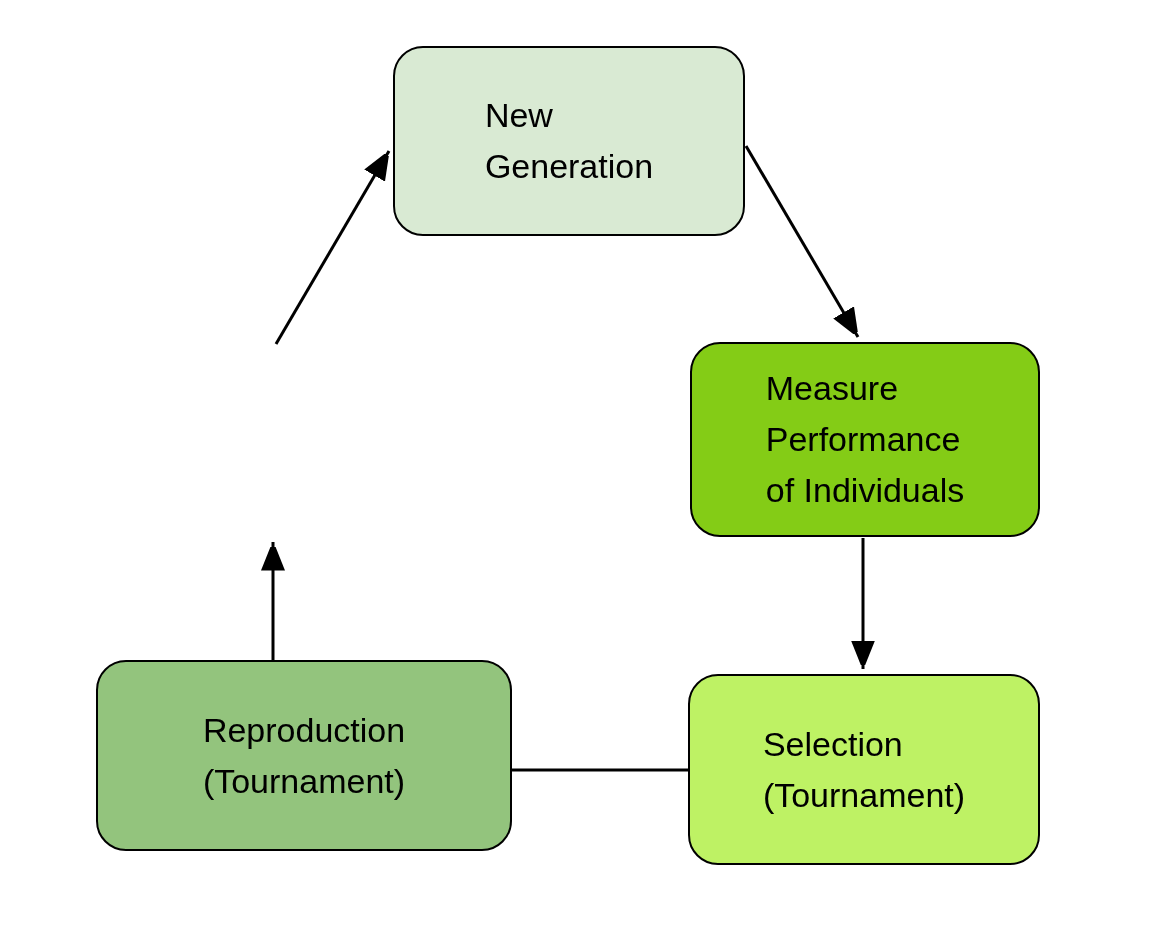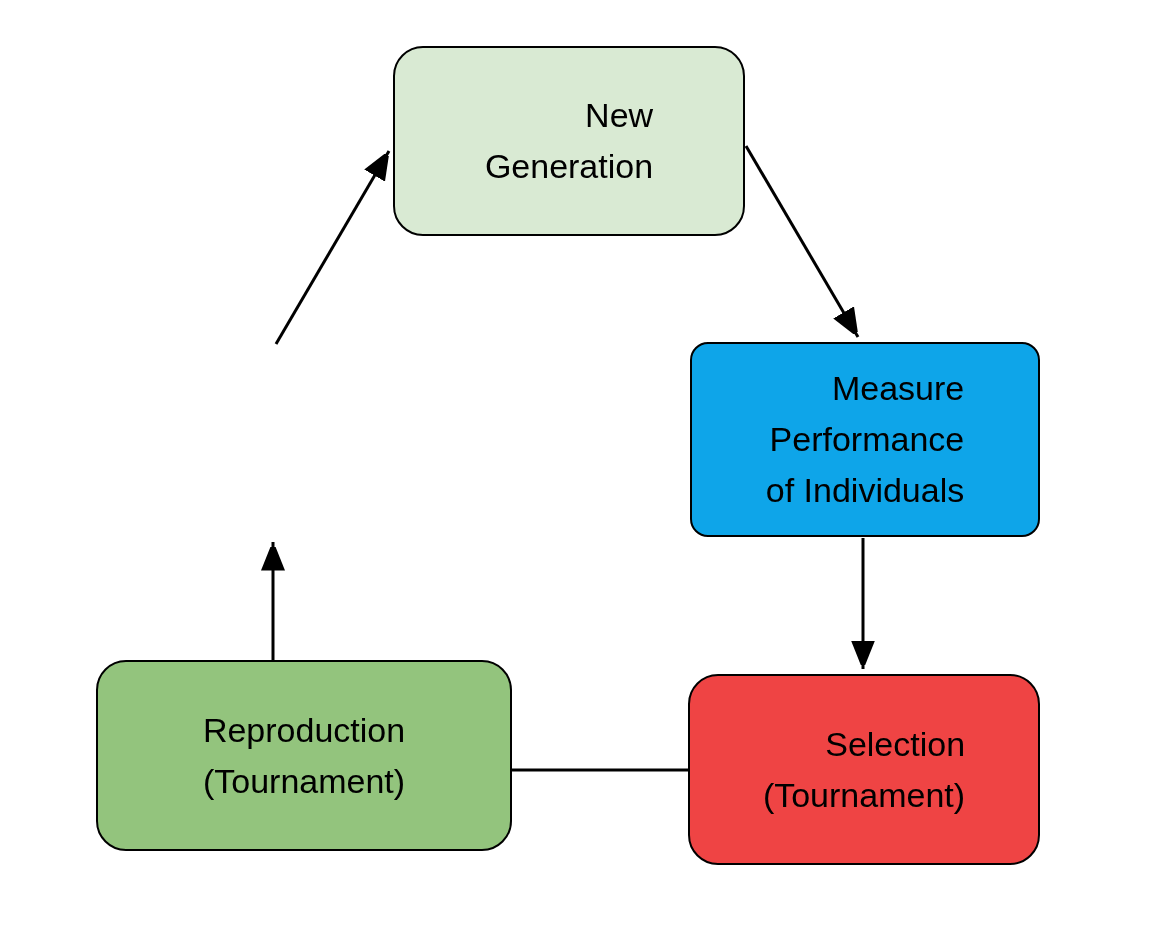--- a/index.html
+++ b/index.html
@@ -24,21 +24,21 @@
     pointer-events: none;
   }
   .node {
     position: absolute;
     box-sizing: border-box;
     border: 2px solid #000000;
     border-radius: 30px;
     display: flex;
     align-items: center;
     justify-content: center;
-    text-align: right;
+    text-align: left;
     color: #000000;
     font-size: 34px;
     line-height: 1.5;
     white-space: pre-line;
   }
   .node-new-generation   { left: 393px; top: 46px;  width: 352px; height: 190px; }
   .node-measure          { left: 690px; top: 342px; width: 350px; height: 195px; }
   .node-mutation         { left: 96px;  top: 342px; width: 354px; height: 195px; }
   .node-selection        { left: 688px; top: 674px; width: 352px; height: 191px; }
   .node-reproduction     { left: 96px;  top: 660px; width: 416px; height: 191px; }
@@ -57,24 +57,24 @@
     <line x1="746" y1="146" x2="858" y2="337" stroke="#000000" stroke-width="3" marker-end="url(#arrowhead)"></line>
     <line x1="863" y1="538" x2="863" y2="669" stroke="#000000" stroke-width="3" marker-end="url(#arrowhead)"></line>
     <line x1="688" y1="770" x2="457" y2="770" stroke="#000000" stroke-width="3" marker-end="url(#arrowhead)"></line>
     <line x1="273" y1="673" x2="273" y2="542" stroke="#000000" stroke-width="3" marker-end="url(#arrowhead)"></line>
     <line x1="276" y1="344" x2="389" y2="151" stroke="#000000" stroke-width="3" marker-end="url(#arrowhead)"></line>
   </svg>
 
   <div class="node node-new-generation" style="background-color: rgb(217, 234, 211);">New
 Generation</div>
 
-  <div class="node node-measure" style="background-color: #0ea5e9; border-radius: 18px;">Measure
+  <div class="node node-measure" style="background-color: #84cc16;">Measure
 Performance
 of Individuals</div>
 
-  <div class="node node-selection" style="background-color: #ef4444;">Selection
+  <div class="node node-selection" style="background-color: #bef264;">Selection
 (Tournament)</div>
 
   <div class="node node-reproduction" style="background-color: rgb(147, 196, 125);">Reproduction
 (Tournament)</div>
 
 
 </div>
 
 </body></html>

